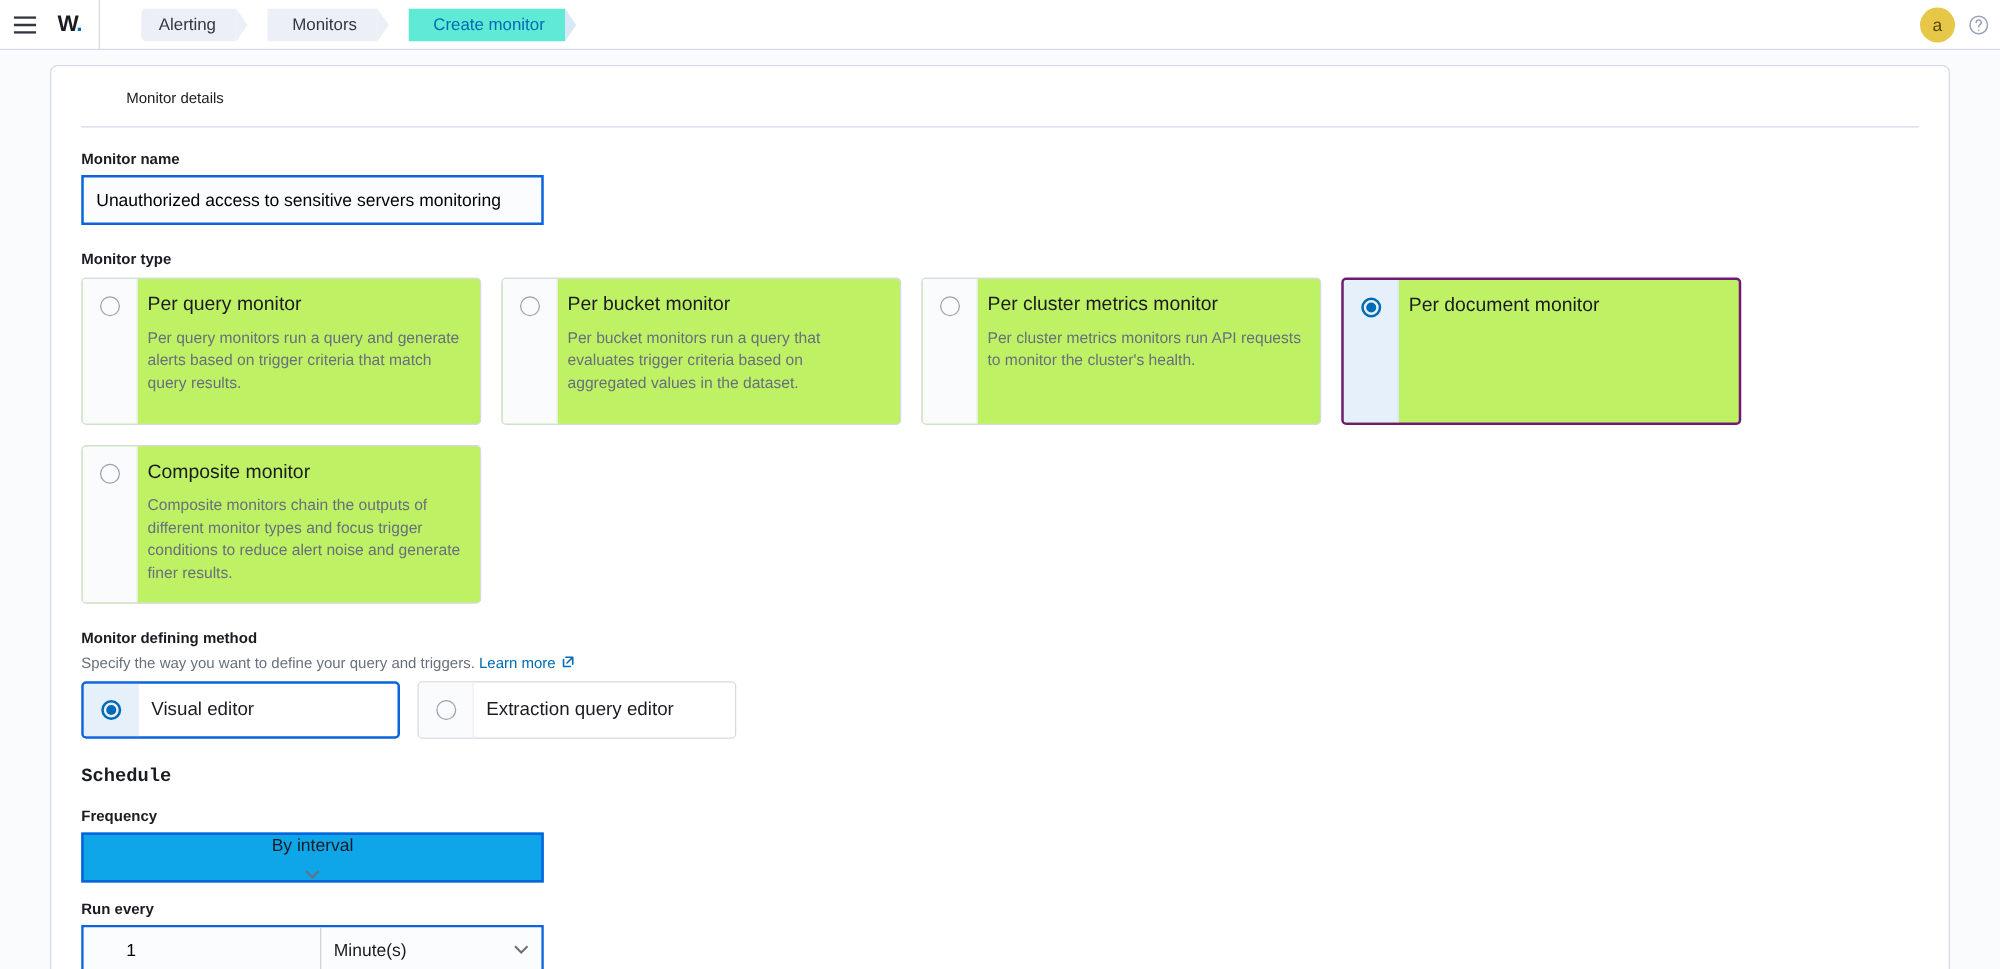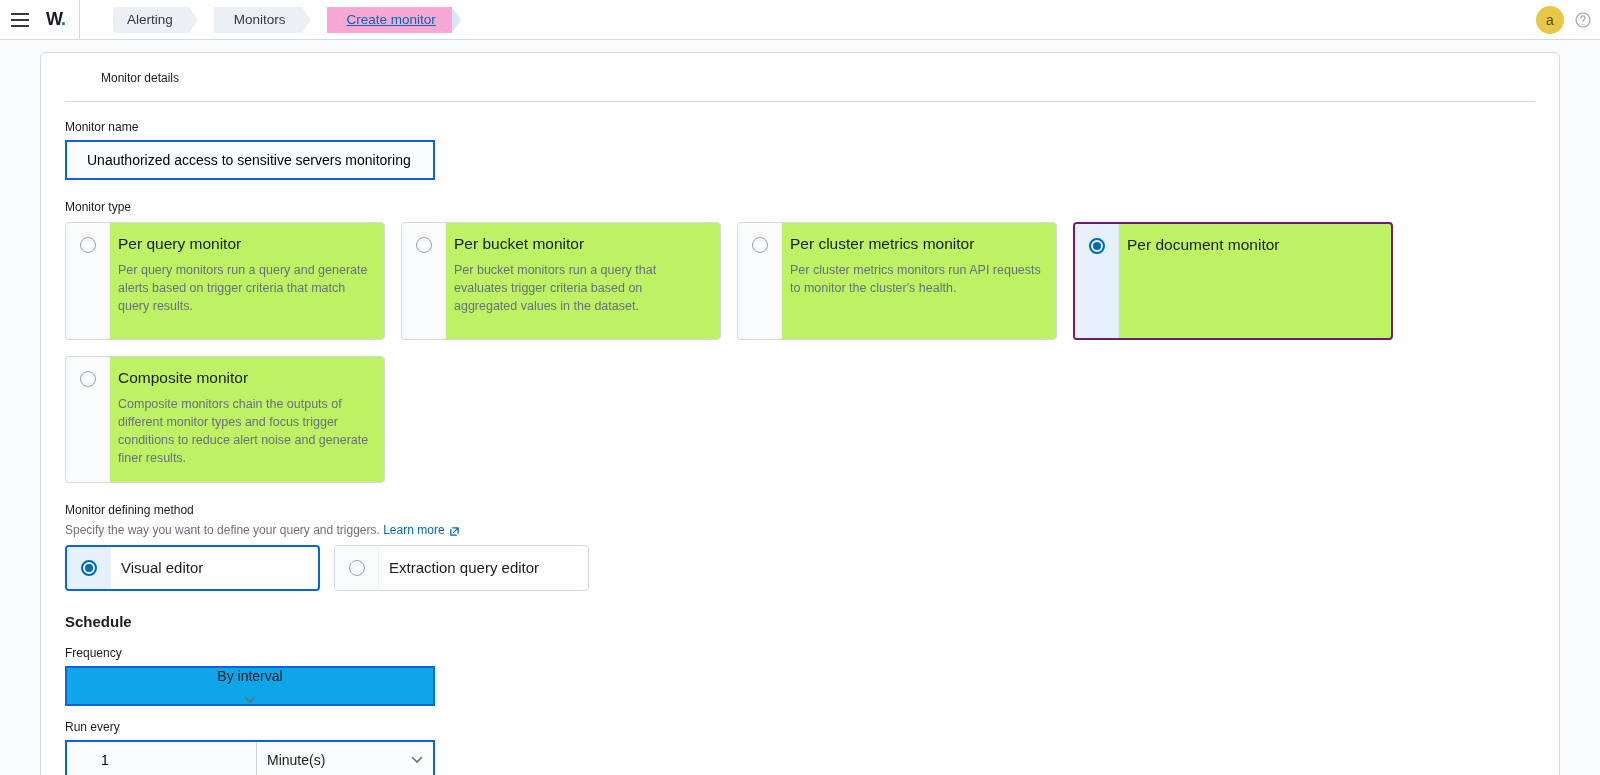--- a/index.html
+++ b/index.html
@@ -45,49 +45,49 @@
     z-index:2;
   }
   .crumb::before {
     content:"";
     position:absolute; right:-11px; top:0;
     border-top:13px solid transparent;
     border-bottom:13px solid transparent;
     border-left:9px solid #fff;
     z-index:1;
   }
-  .crumb.active { background:#f9a8d4; color:#006bb4;text-decoration:underline; }
+  .crumb.active { background:#5eead4; color:#006bb4; }
   .crumb.active::after { border-left-color:#d9e8f7; }
   .header-right { margin-left:auto; display:flex; align-items:center; gap:10px; }
   .avatar {
     width:28px; height:28px; border-radius:50%;
     background:#e6c748; color:#5a4a00;
     display:flex; align-items:center; justify-content:center;
     font-size:14px; font-weight:500;
     cursor:pointer;
   }
   .help-icon { width:18px; height:18px; cursor:pointer; color:#69707d; display:flex; align-items:center; justify-content:center; }
   
   .page-wrap { padding: 12px 40px; }
   .panel {
     background:#fff;
     border:1px solid #d3dae6;
     border-radius:6px;
     padding: 18px 24px 24px;
   }
   .page-title { font-size:12px; font-weight:400; color:#1a1c21;margin-left:36px; }
   .hr { border:none; border-top:1px solid #d3dae6; margin:16px 0 18px; }
-  .form-label { font-size:12px; font-weight:400; color:#1a1c21; margin-bottom:6px; display:block; }
+  .form-label { font-size:12px; font-weight:700; color:#1a1c21; margin-bottom:6px; display:block; }
   .form-help { font-size:12px; color:#69707d; margin-top:4px; margin-bottom:8px; }
-  .learn-more { color:#006bb4; text-decoration:none; display:inline-flex; align-items:flex-end; gap:4px; }
+  .learn-more { color:#006bb4; text-decoration:none; display:inline-flex; align-items:center; gap:4px; }
   .text-input {
     width:370px; height:40px;
     border:2px solid #0b64dd;
     background:#fbfcfd;
-    padding:0 20px;
+    padding:0 10px;
     font-size:14px;
     outline:none;
   }
   .section-gap { margin-top:20px; }
   
   .card-grid { display:flex; flex-wrap:wrap; gap:16px; margin-top:8px; }
   .card {
     width:320px;
     min-height:118px;
     border:1px solid #d3dae6;
@@ -128,21 +128,21 @@
     cursor:pointer;
     overflow:hidden;
   }
   .mcard .radio-col { width:44px; display:flex; align-items:center; justify-content:center; background:#fafbfd; border-right:1px solid #eef0f4; }
   .mcard .mtitle { display:flex; align-items:center; padding-left:10px; font-size:15px; }
   .mcard.selected { border:2px solid #0b64dd; }
   .mcard.selected .radio-col { background:#e6f0fb; }
   .mcard.selected .radio-ring { border:2px solid #006bb4; }
   .mcard.selected .radio-dot { display:block; }
   
-  .schedule-title { font-size:15px; font-weight:700; margin-top:22px; margin-bottom:16px; }
+  .schedule-title { font-size:15px; font-weight:700; margin-top:22px; margin-bottom:16px;font-family:Liberation Mono, monospace; }
   .select-wrap {
     width:370px; height:40px;
     border:2px solid #0b64dd;
     background:#0ea5e9;
     display:flex; align-items:center; justify-content:space-between;
     padding:0 10px;
     cursor:pointer;
     flex-direction:column;
   }
   .run-row { display:flex; width:370px; height:40px; border:2px solid #0b64dd; }

